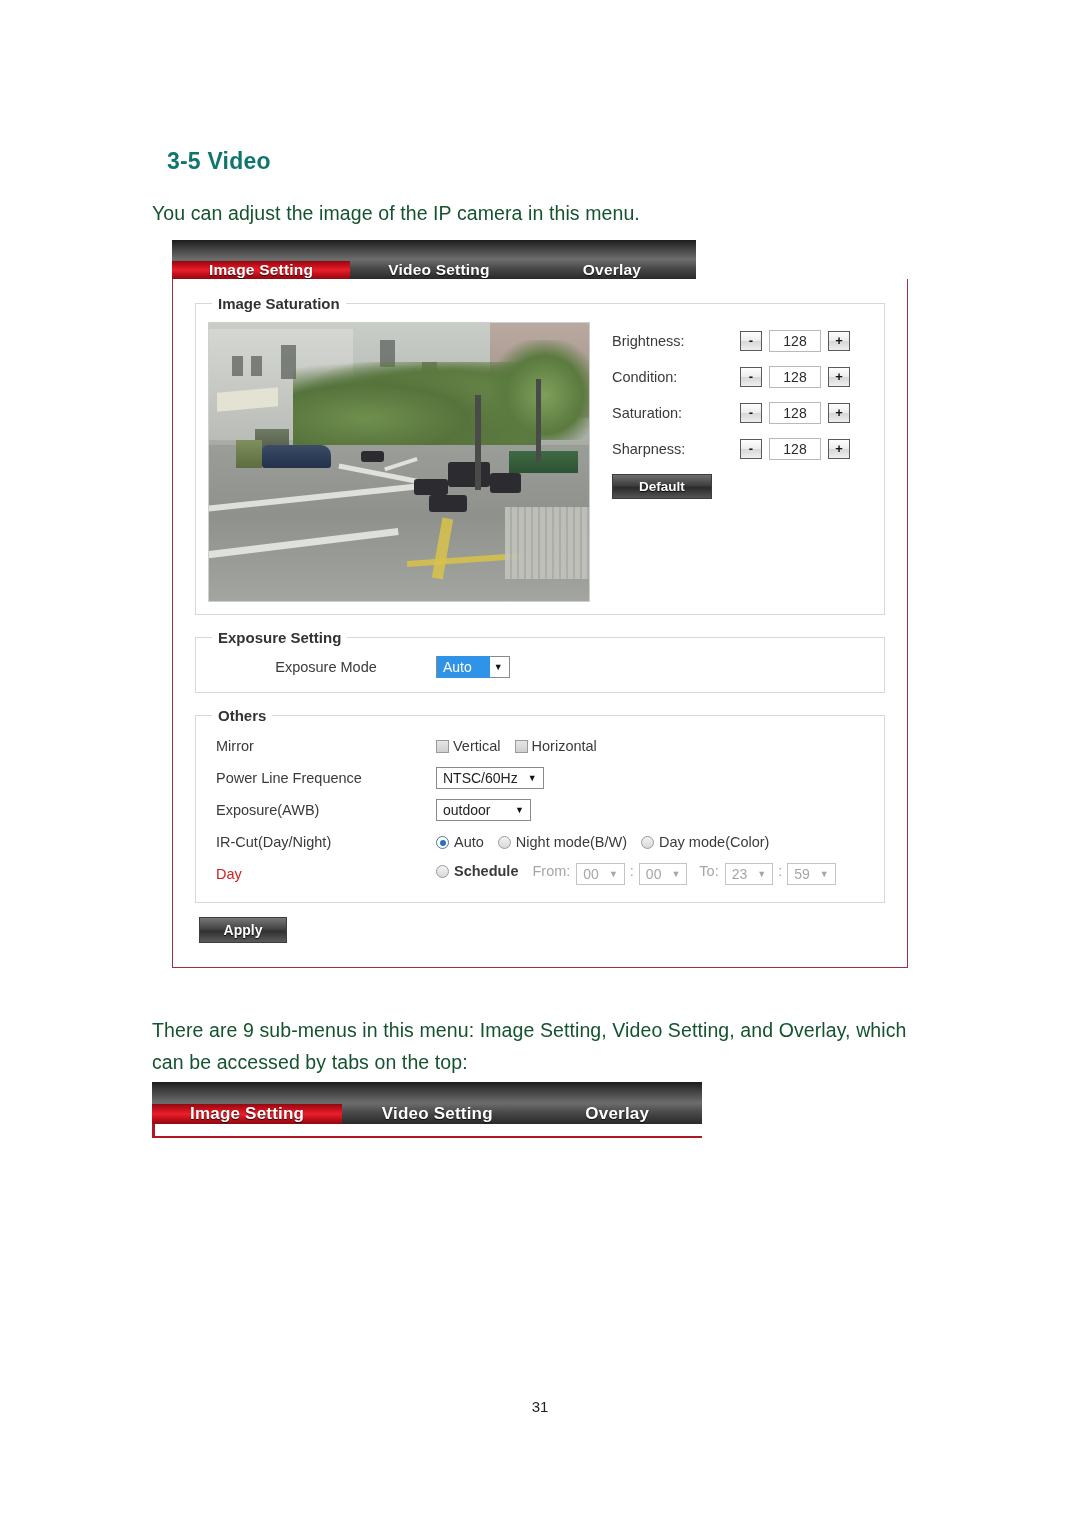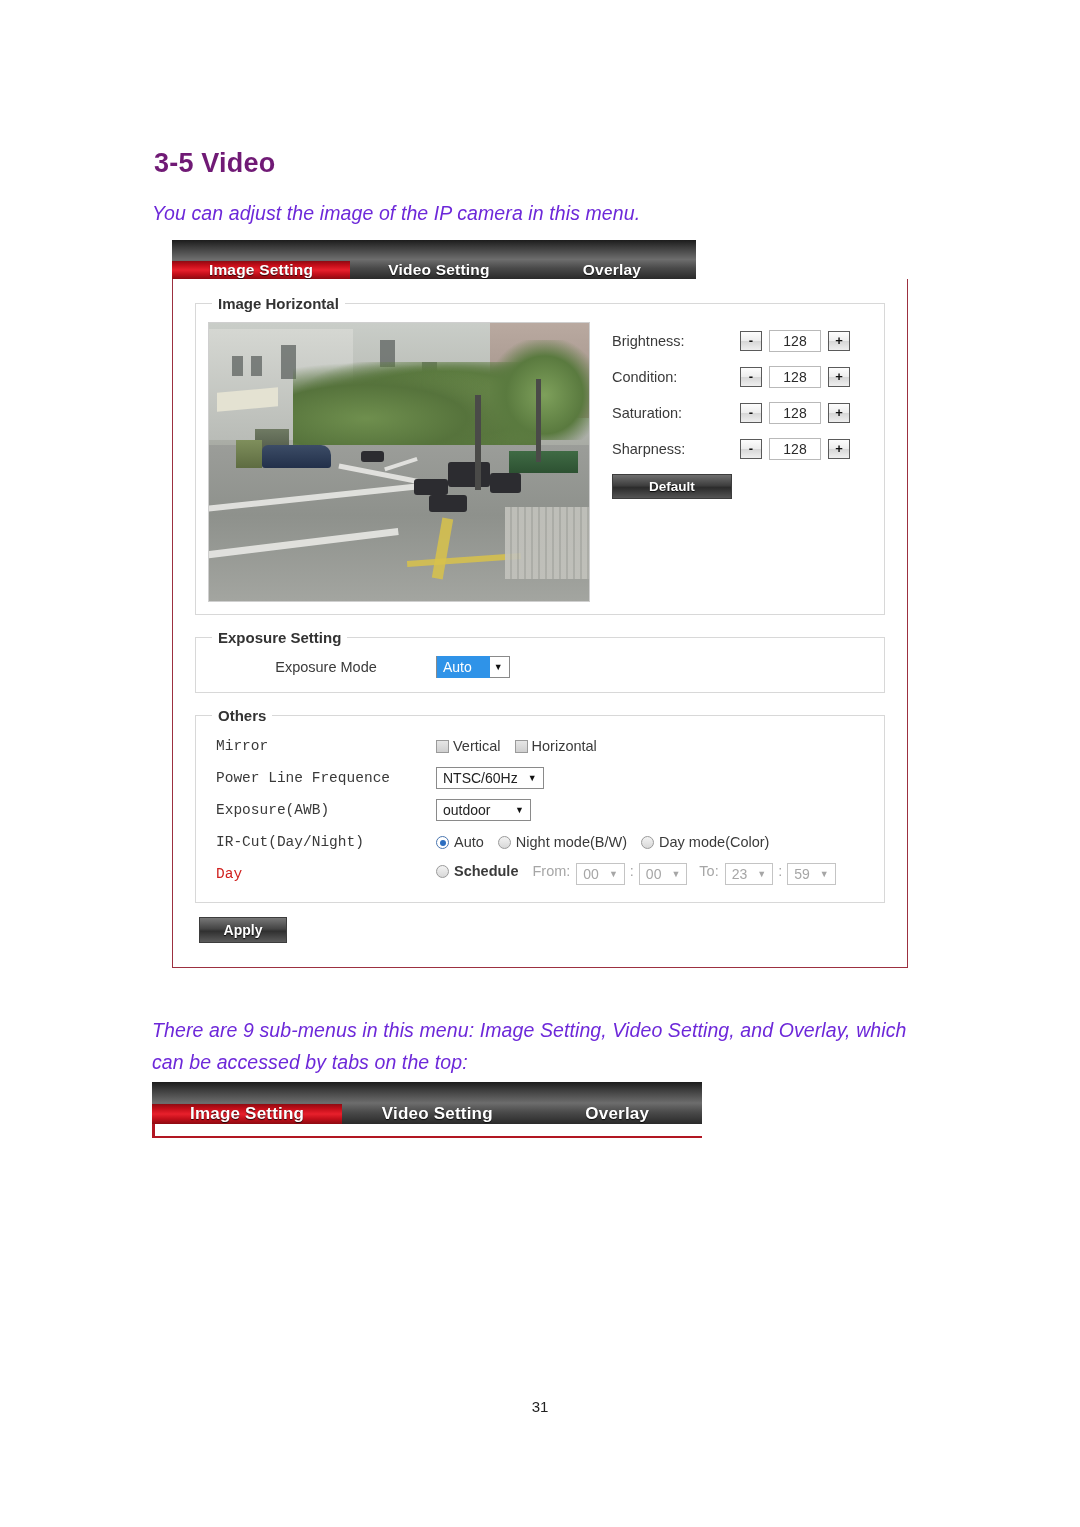--- a/index.html
+++ b/index.html
@@ -9,27 +9,26 @@
     font-family:"Liberation Sans", sans-serif;
     color:#000;
     position:relative;
     overflow:hidden;
   }
 
   
   .doc { position:absolute; left:152px; top:0; width:800px; }
 
   .h-section {
-    font-size:27px; font-weight:bold; color:#701a75;
-    position:absolute; top:148px; left:2px; letter-spacing:0.2px;
+    font-size:23px; font-weight:bold; color:#0f766e;
+    position:absolute; top:148px; left:15px; letter-spacing:0.2px;
   }
   .p-body {
-    position:absolute; font-size:19.5px; color:#6d28d9; line-height:32px;
+    position:absolute; font-size:19.5px; color:#14532d; line-height:32px;
     letter-spacing:0.1px;
-    font-style:italic;
   }
   .p-intro { top:197px; left:0; width:760px; }
   .p-sub   { top:1014px; left:0; width:760px; }
 
   .page-num {
     position:absolute; top:1398px; left:0; width:1080px;
     text-align:center; font-size:15px; color:#222;
   }
 
   
@@ -131,41 +130,41 @@
     background:linear-gradient(to bottom,#fdfdfd 0%,#ededed 48%,#d7d7d7 52%,#efefef 100%);
     font-size:13px; line-height:18px; text-align:center; color:#111;
     font-weight:bold; box-sizing:border-box;
   }
   .num-field {
     width:52px; height:22px; box-sizing:border-box;
     border:1px solid #b9b9b9; background:#fff;
     font-size:14px; color:#2a2a2a; text-align:center; line-height:20px;
   }
   .btn-default {
-    margin-top:4px; width:120px; height:25px;
+    margin-top:4px; width:100px; height:25px;
     border:1px solid #3d3d3d;
     background:linear-gradient(to bottom,#6e6e6e 0%,#3f3f3f 45%,#2b2b2b 55%,#545454 100%);
     color:#fff; font-size:13.5px; font-weight:bold; line-height:23px; text-align:center;
     text-shadow:0 1px 1px rgba(0,0,0,.9); box-sizing:border-box;
   }
 
   
   .exp-row { display:flex; align-items:center; padding:4px 0 2px 8px;text-align:center; }
   .exp-label { width:220px; font-size:14.5px; color:#3a3a3a; }
   .sel-box {
     display:inline-flex; align-items:center;
     border:1px solid #8a8a8a; background:#fff; height:22px; box-sizing:border-box;
   }
   .sel-val { font-size:14px; padding:0 6px; color:#222; line-height:20px; white-space:nowrap; }
   .sel-val.hl { background:#2f93e8; color:#fff; padding:1px 18px 1px 6px; }
   .sel-arrow { font-size:9px; padding:0 6px 0 4px; color:#111; line-height:20px; }
 
   
   .oth-row { display:flex; align-items:center; padding:3px 0 3px 8px; min-height:26px; }
-  .oth-label { width:220px; font-size:14.5px; color:#3a3a3a;font-family:Liberation Mono, monospace; }
+  .oth-label { width:220px; font-size:14.5px; color:#3a3a3a; }
   .oth-label.red { color:#d0211f; }
   .ctrl-area { display:flex; align-items:flex-start; flex-wrap:nowrap; font-size:14.5px; color:#3a3a3a; }
   .cb {
     width:13px; height:13px; display:inline-block; box-sizing:border-box;
     border:1px solid #9a9a9a; background:linear-gradient(to bottom,#e6e6e6,#cfcfcf);
     margin-right:4px; vertical-align:-2px;
   }
   .rb {
     width:13px; height:13px; display:inline-block; box-sizing:border-box;
     border:1px solid #9a9a9a; border-radius:50%;
@@ -242,21 +241,21 @@
 
   <div class="tabbar">
     <div class="tab active">Image Setting</div>
     <div class="tab tab-video">Video Setting</div>
     <div class="tab tab-overlay">Overlay</div>
   </div>
 
   <div class="panel">
 
     <fieldset class="fs">
-      <legend>Image Horizontal</legend>
+      <legend>Image Saturation</legend>
       <div class="adj-wrap">
 
         <div class="preview">
           <div class="pv-sky"></div>
           <div class="pv-bldgL"></div>
           <div class="pv-bldgR"></div>
           <div class="pv-win" style="left:6%;top:12%;width:3%;height:7%"></div>
           <div class="pv-win" style="left:11%;top:12%;width:3%;height:7%"></div>
           <div class="pv-win" style="left:19%;top:8%;width:4%;height:12%"></div>
           <div class="pv-win" style="left:45%;top:6%;width:4%;height:10%"></div>

